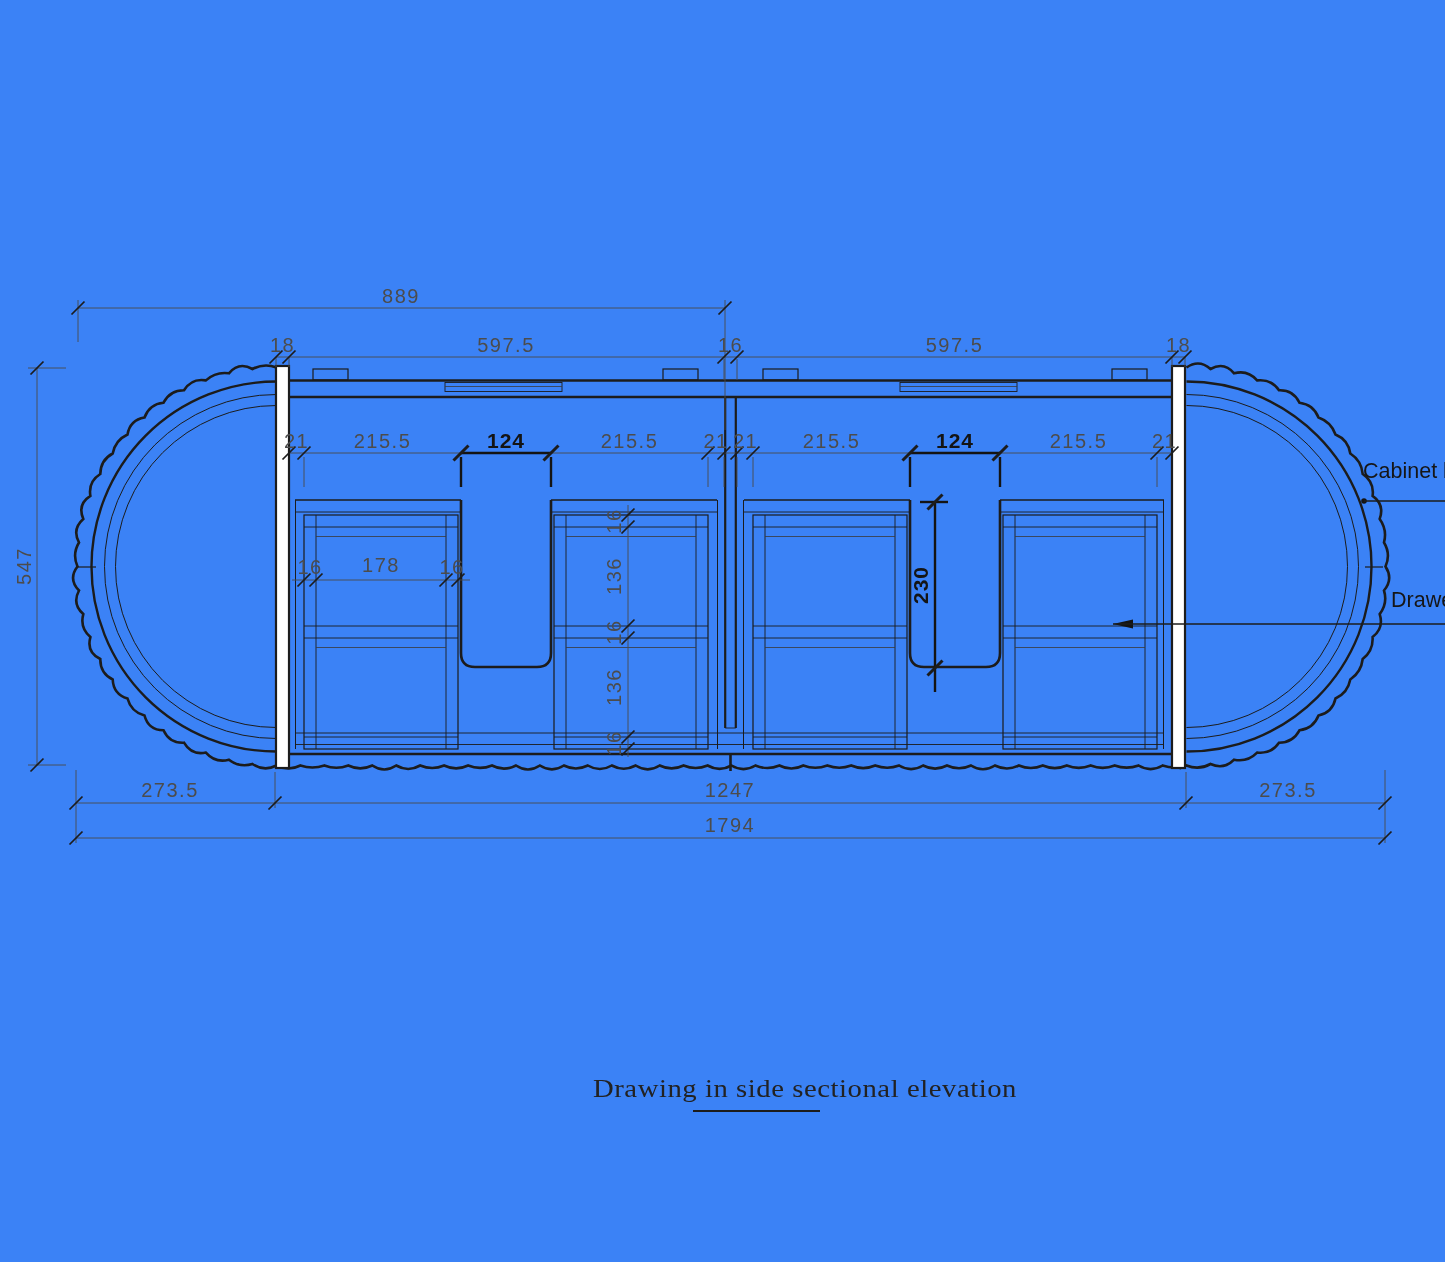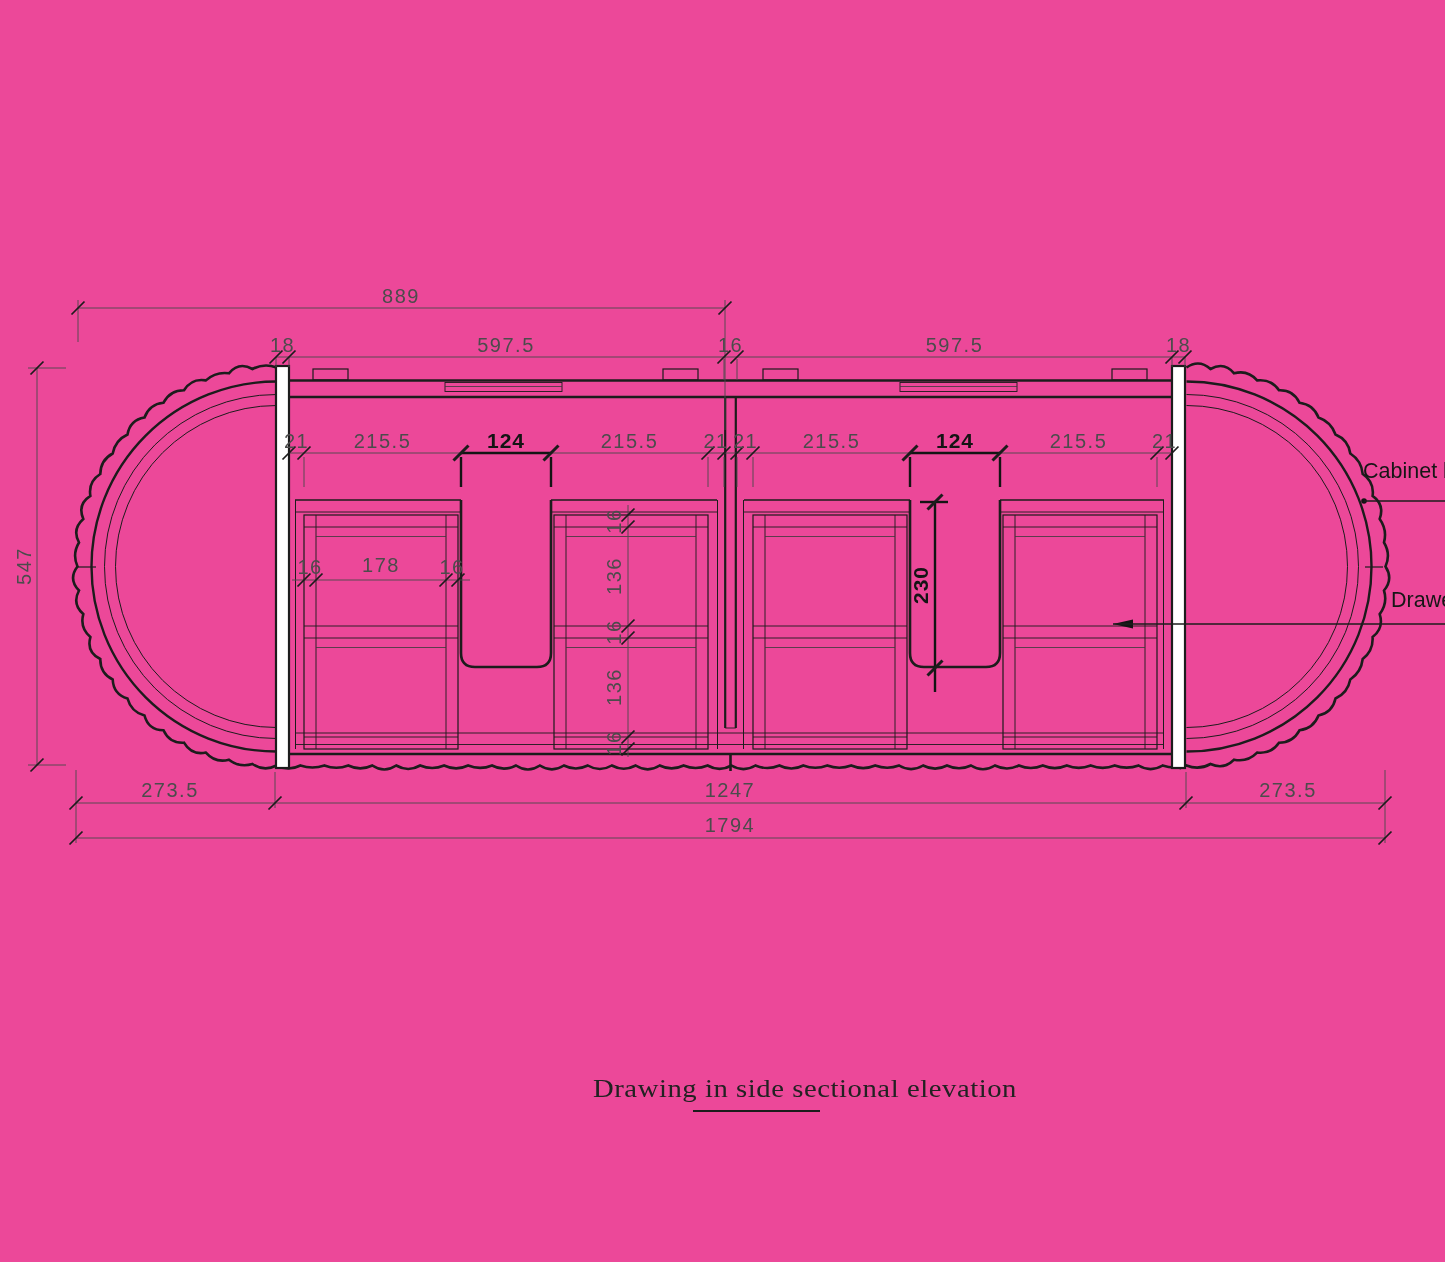--- a/index.html
+++ b/index.html
@@ -1,16 +1,16 @@
 <!DOCTYPE html>
 <html><head>
 <meta charset="utf-8">
 <style>
   html,body{margin:0;padding:0;background:#fff}
-  .page{position:relative;width:1445px;height:1262px;background:#ec4899;overflow:hidden}
+  .page{position:relative;width:1445px;height:1262px;background:#3b82f6;overflow:hidden}
   svg{display:block}
   svg line, svg path, svg rect, svg circle{stroke:#1c1c1c;fill:none;stroke-linecap:butt}
   .w26{stroke-width:2.6}.w24{stroke-width:2.4}.w22{stroke-width:2.2}
   .w14{stroke-width:1.4}.w12{stroke-width:1.2}.w1{stroke-width:1}.w09{stroke-width:.9}
   .w08{stroke-width:.8;stroke:#3a3a3a}
   .dim{stroke:#4a4a4a;stroke-width:.9}
   .dimb{stroke:#141414;stroke-width:2.4}
   .wf{fill:#fff}
   .blk{fill:#141414;stroke:none}
   text{font-family:"Liberation Sans",sans-serif;stroke:none}

